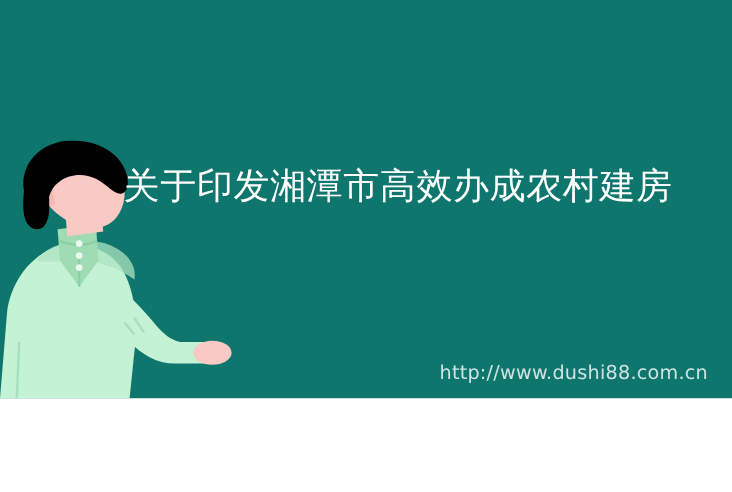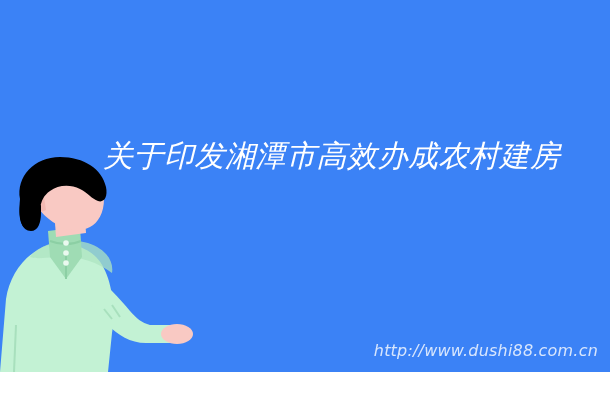--- a/index.html
+++ b/index.html
@@ -3,25 +3,24 @@
 <meta charset="utf-8">
 <style>
   html, body {
     margin: 0;
     padding: 0;
     background: #ffffff;
   }
   #stage {
     position: relative;
     width: 610px;
-    height: 372px;
+    height: 332px;
     overflow: hidden;
-    background: #3b82f6;
+    background: #0f766e;
     font-family: "Liberation Sans", "DejaVu Sans", sans-serif;
-    font-style: italic;
   }
 
   
   #title-block {
     position: absolute;
     left: 103px;
     top: 133px;
     width: 490px;
     z-index: 5;
   }
@@ -31,21 +30,21 @@
     line-height: 45px;
     letter-spacing: 0.5px;
     white-space: nowrap;
     font-weight: 400;
     font-family: "DejaVu Sans", "Liberation Sans", sans-serif;
   }
 
   
   #watermark {
     position: absolute;
-    right: 12px;
+    right: 20px;
     bottom: 12px;
     color: rgba(255,255,255,0.80);
     font-size: 16px;
     letter-spacing: 0.2px;
     z-index: 6;
     font-family: "DejaVu Sans", "Liberation Sans", sans-serif;
   }
 
   
   #illustration {

